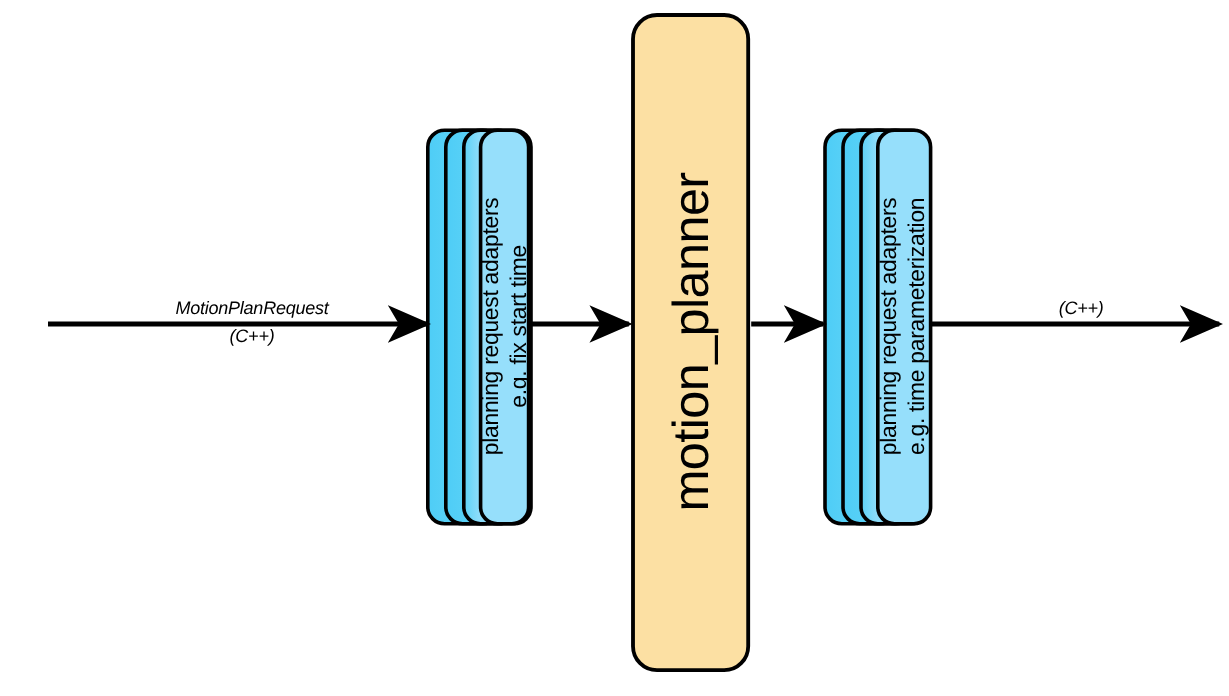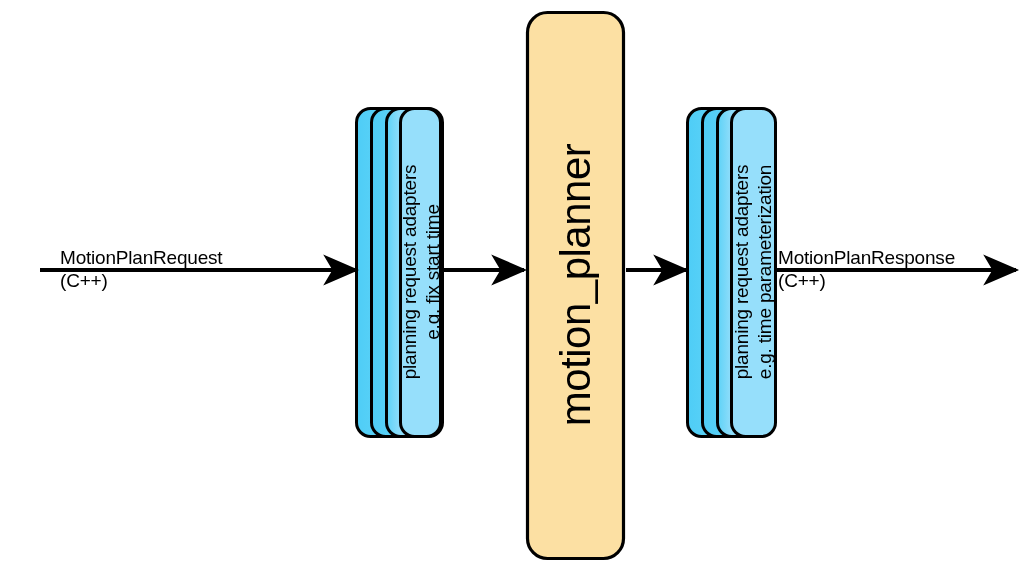--- a/index.html
+++ b/index.html
@@ -21,26 +21,28 @@
     position: absolute;
     left: 0;
     top: 0;
     width: 1024px;
     height: 580px;
   }
 
   
   .flow-label {
     position: absolute;
+    text-align: center;
     color: #000000;
     font-family: "Liberation Sans", sans-serif;
-    font-size: 19px;
+    font-size: 15px;
     line-height: 23px;
     letter-spacing: -0.2px;
     white-space: nowrap;
+    font-style: italic;
   }
   #label-request {
     left: 60px;
     top: 246px;
     width: 300px;
   }
   #label-response {
     left: 778px;
     top: 246px;
     width: 246px;
@@ -119,21 +121,20 @@
       <line x1="775" y1="270" x2="1016" y2="270" stroke="#000000" stroke-width="4" marker-end="url(#arrowHead)"></line>
     </g>
   </svg>
 
   <div class="flow-label" id="label-request">
     <span>MotionPlanRequest</span>
     <span class="line2">(C++)</span>
   </div>
 
   <div class="flow-label" id="label-response">
-    <span>MotionPlanResponse</span>
     <span class="line2">(C++)</span>
   </div>
 
   <div class="vtext adapter-text" id="pre-adapter-text" style="width: 320px; left: 261px; top: 249px;">
     <span class="l1">planning request adapters</span>
     <span class="l2">e.g. fix start time</span>
   </div>
 
   <div class="vtext planner-text" id="planner-label" style="width: 530px; left: 311px; top: 261px;">motion_planner</div>
 

